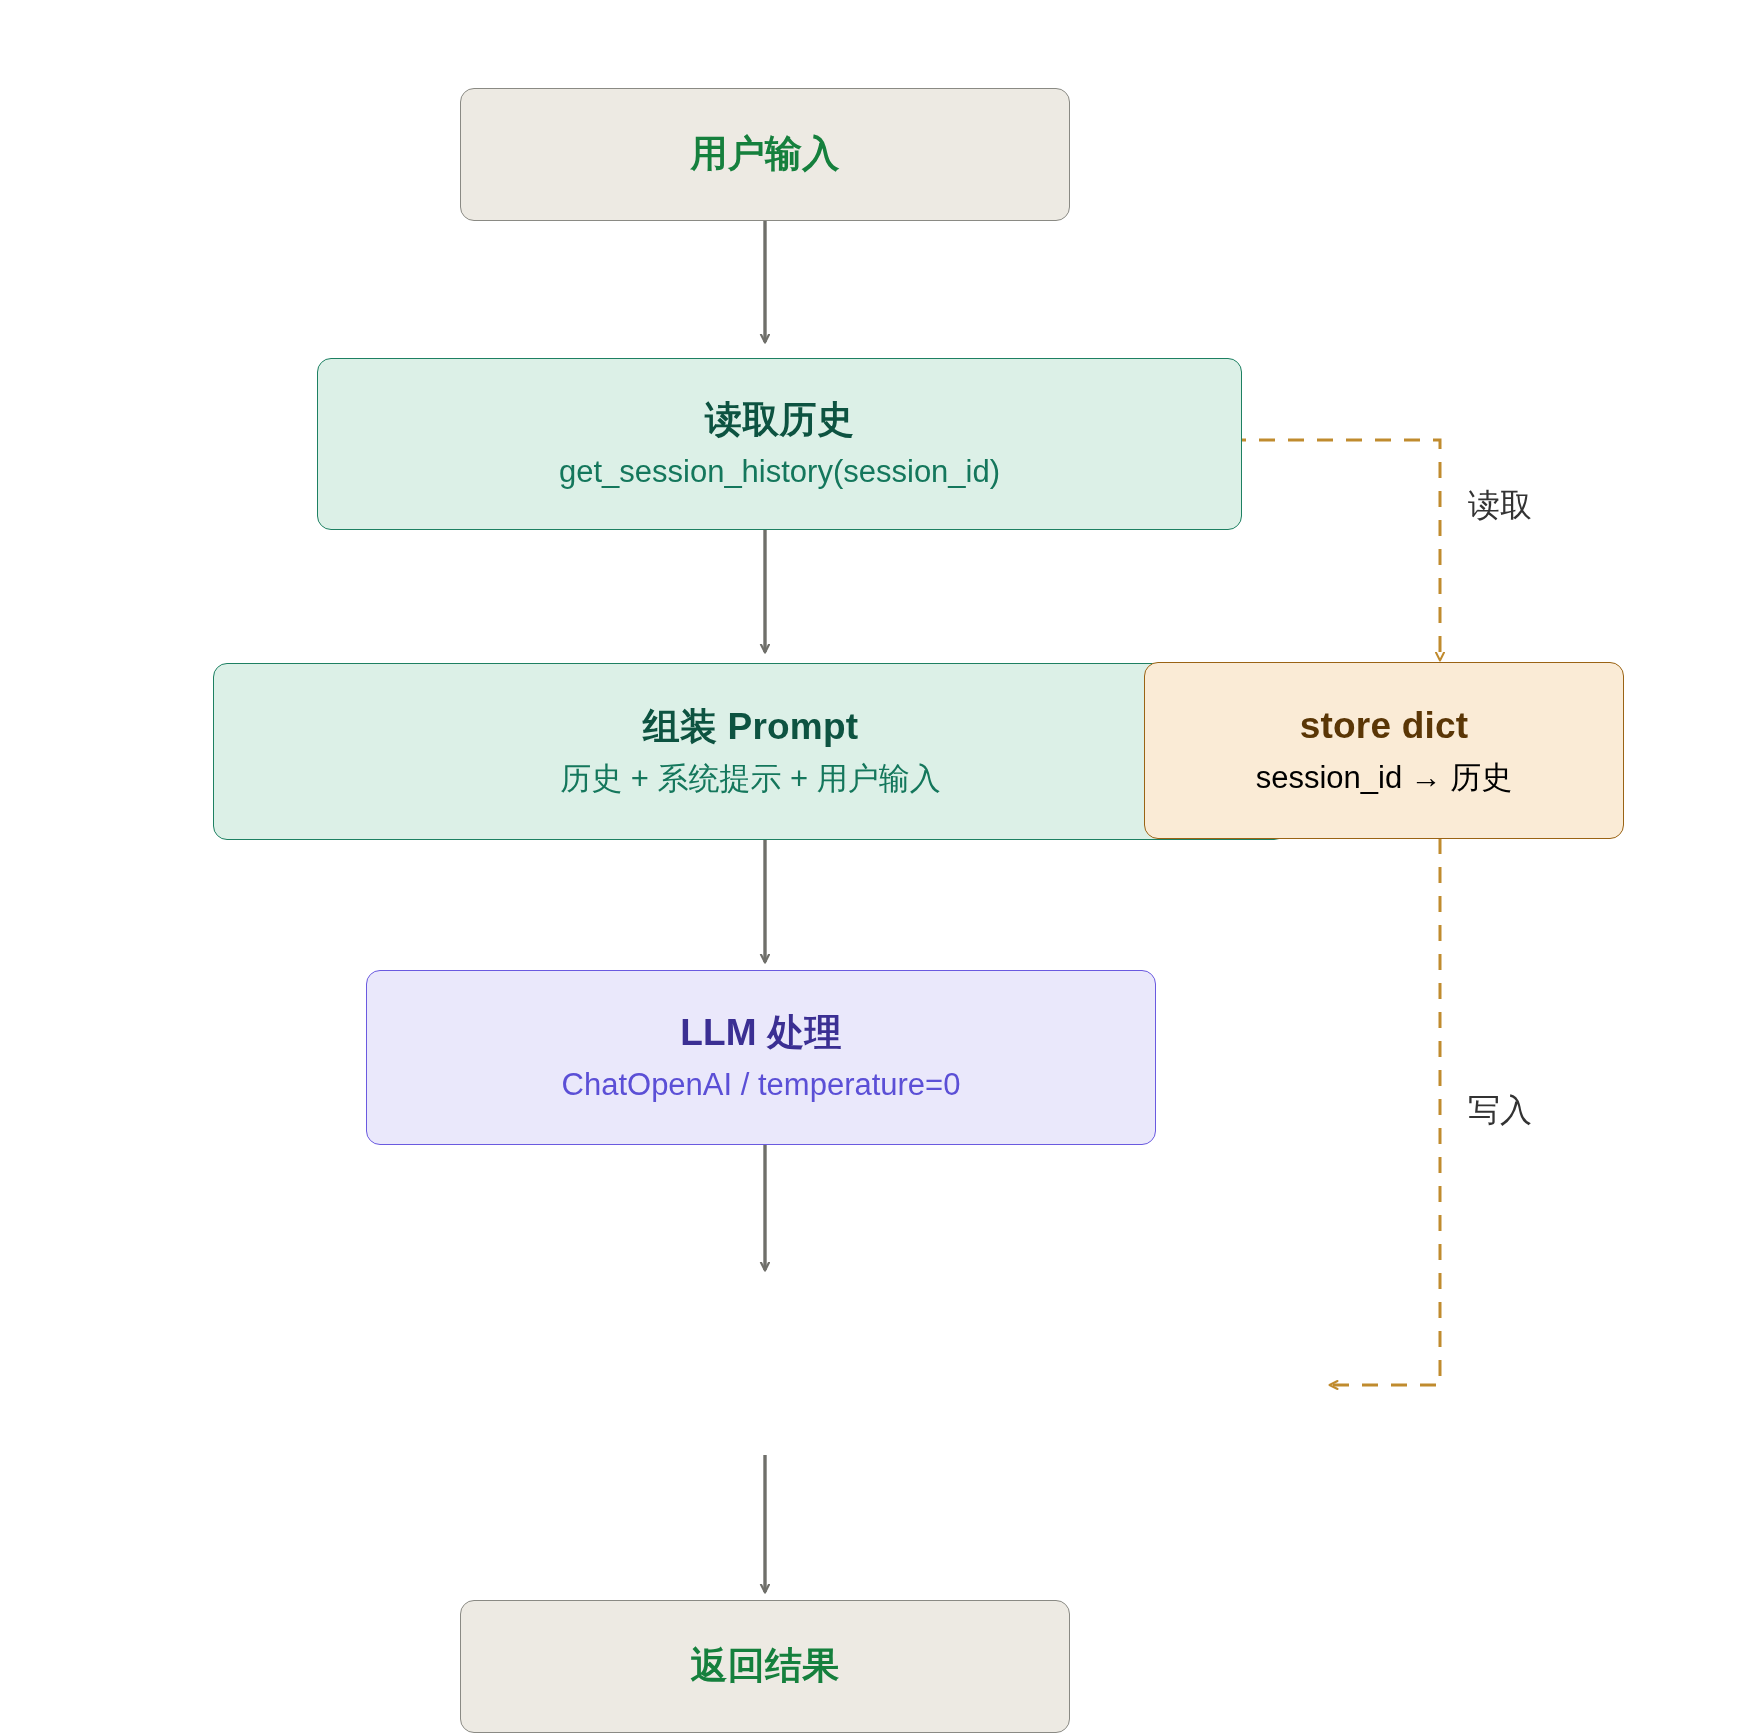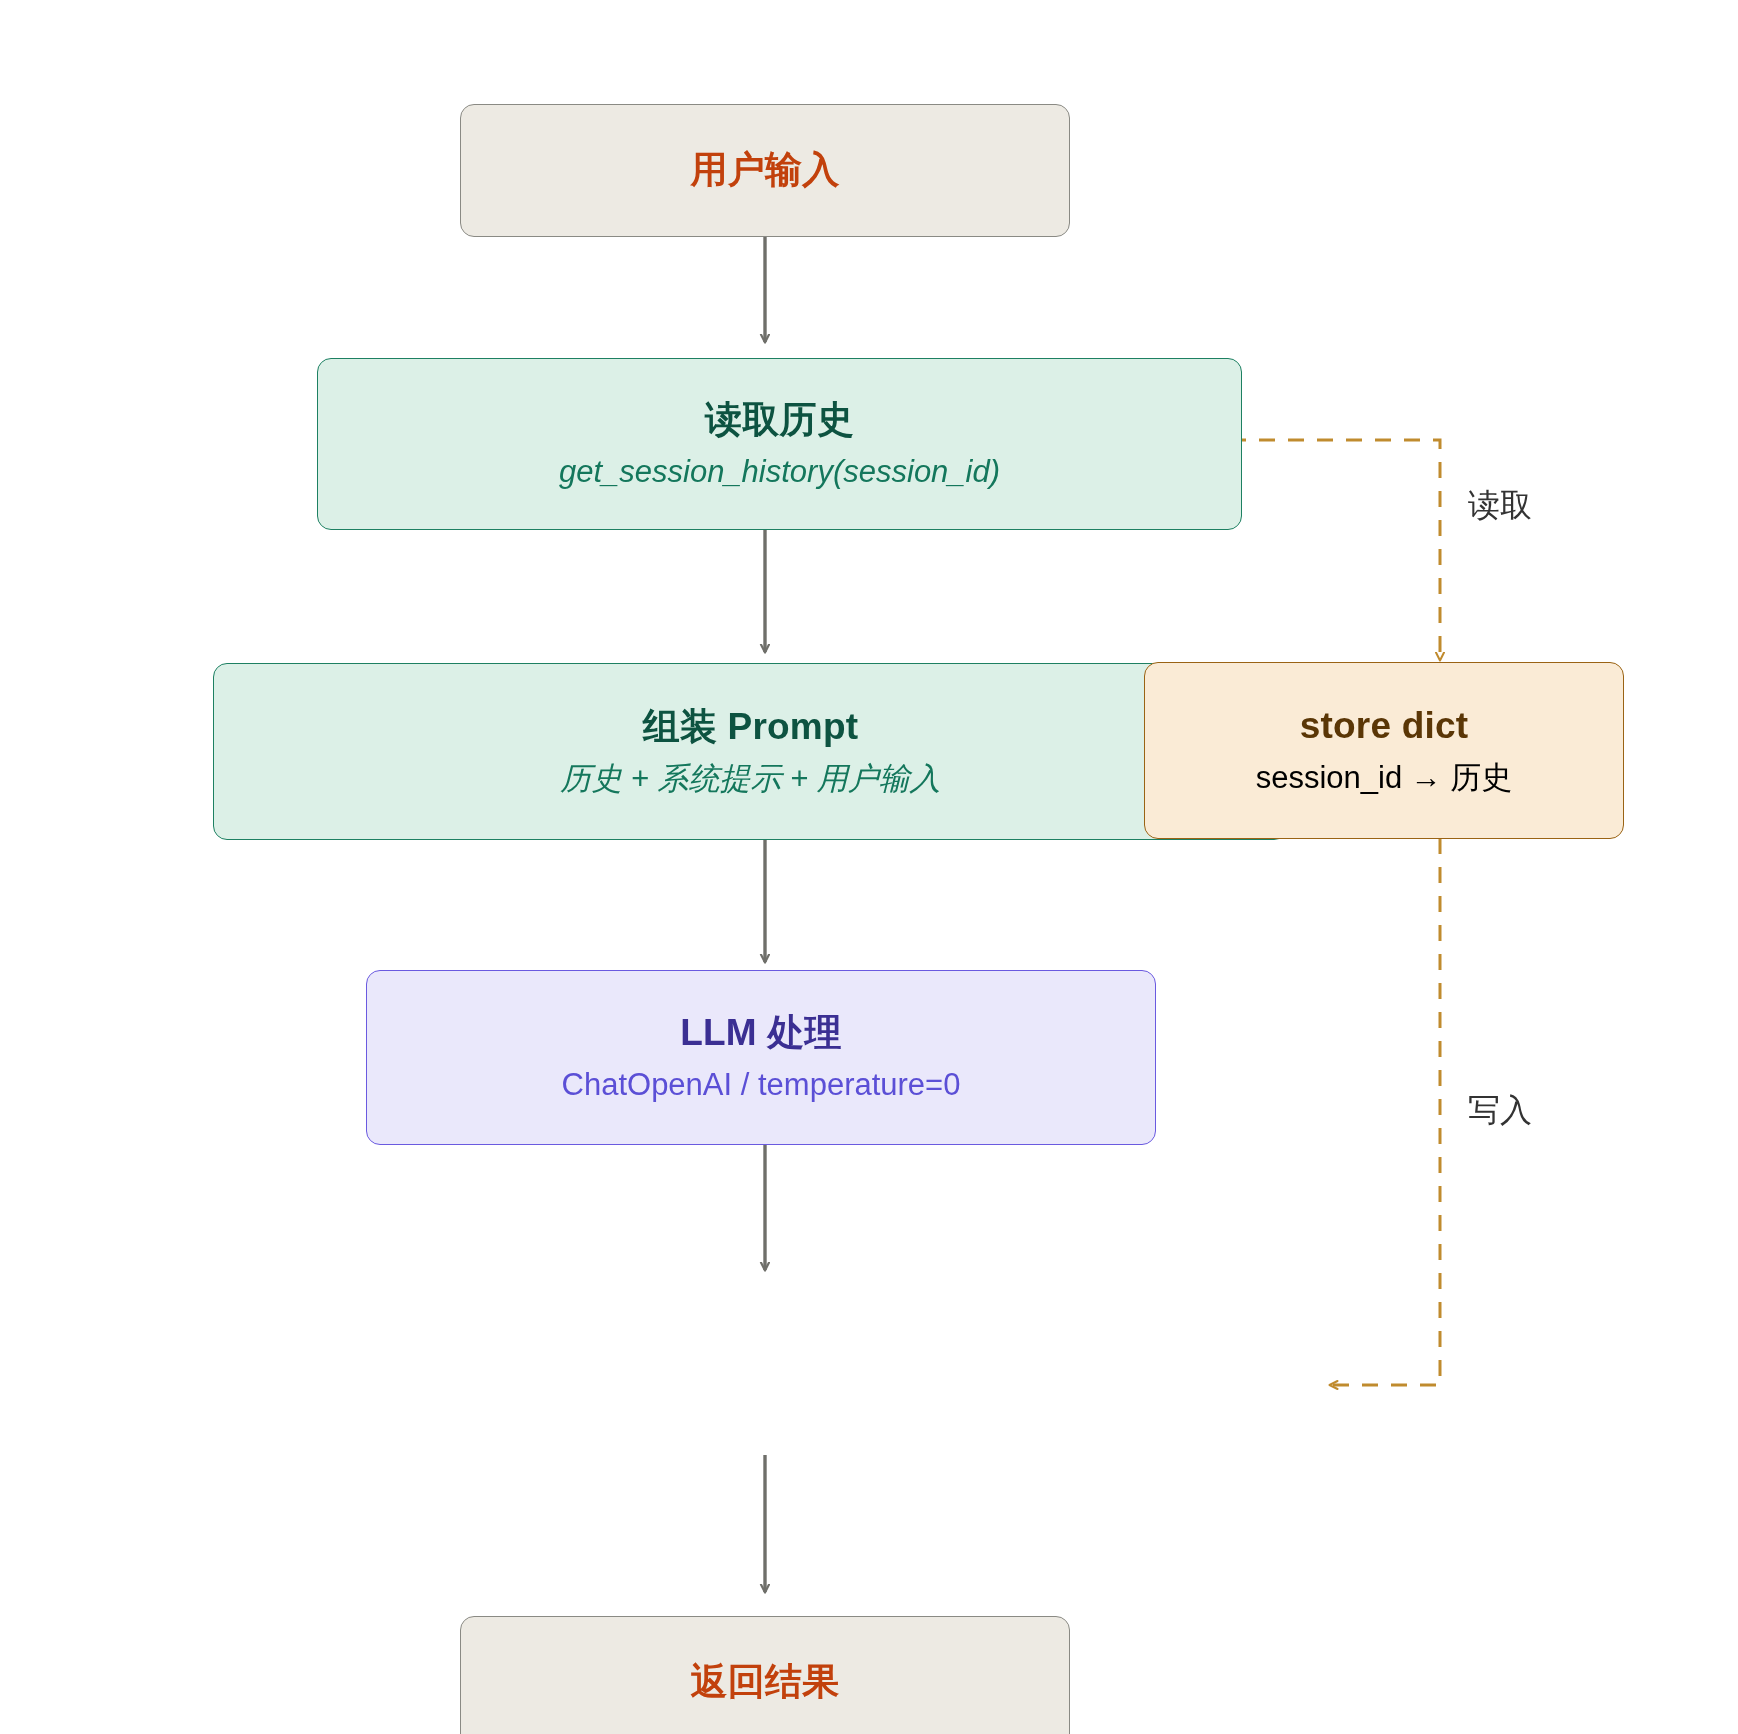--- a/index.html
+++ b/index.html
@@ -38,32 +38,31 @@
     font-weight: bold;
     letter-spacing: 0.2px;
   }
   .node .subtitle {
     font-weight: normal;
   }
   
   .n-neutral {
     background: #edeae3;
     border: 1.6px solid #8a8a84;
-    color: #c2410c;
-    margin-top: 16px;
+    color: #15803d;
   }
   .n-neutral .title { font-size: 37px; }
   
   .n-green {
     background: #dcf0e7;
     border: 1.6px solid #1d8062;
     color: #0d5341;
   }
   .n-green .title { font-size: 37px; margin-bottom: 10px; }
-  .n-green .subtitle { font-size: 31px; color: #14775c; font-style: italic; }
+  .n-green .subtitle { font-size: 31px; color: #14775c; }
   
   .n-purple {
     background: #eae8fb;
     border: 1.6px solid #6a5ae0;
     color: #3b2f93;
   }
   .n-purple .title { font-size: 37px; margin-bottom: 10px; }
   .n-purple .subtitle { font-size: 31px; color: #5b4fd6; }
   
   .n-orange {

